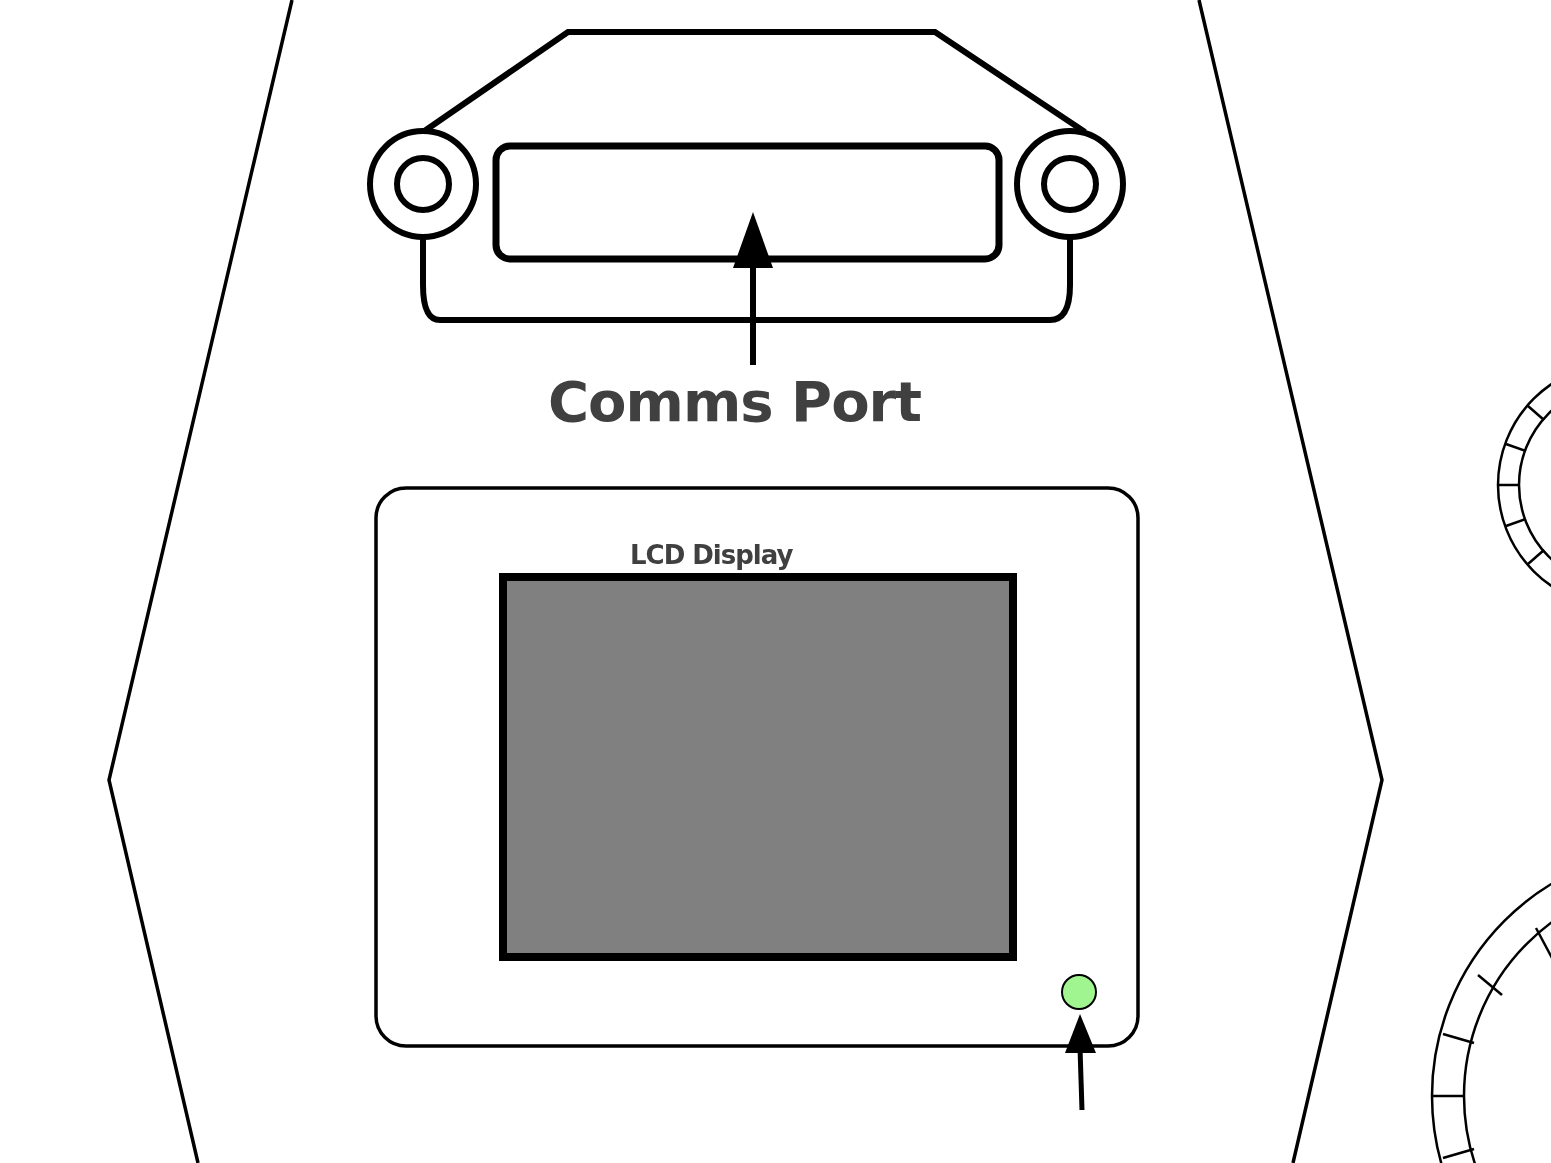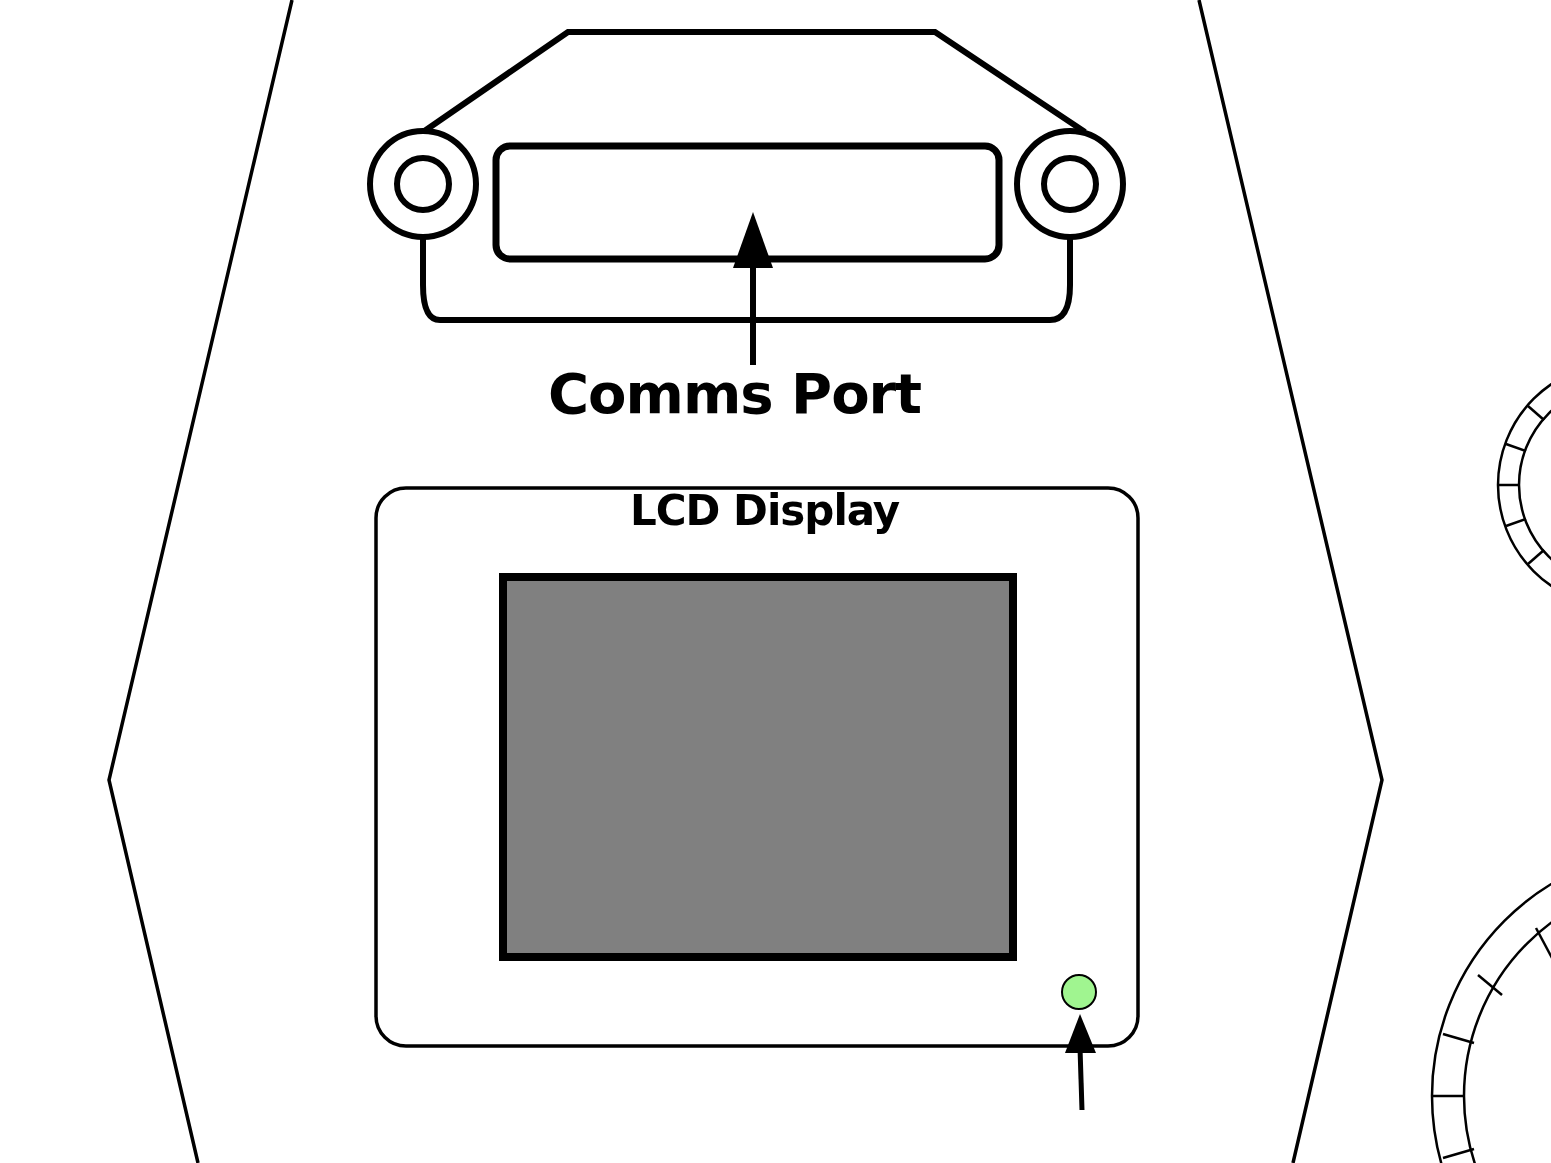--- a/index.html
+++ b/index.html
@@ -3,26 +3,27 @@
   <meta charset="utf-8">
   <style>
     html, body { margin: 0; padding: 0; background: #ffffff; }
     body { width: 1551px; height: 1163px; overflow: hidden; position: relative; }
     .canvas { position: absolute; left: 0; top: 0; width: 1551px; height: 1163px; }
     svg { position: absolute; left: 0; top: 0; }
     .label {
       position: absolute;
       font-family: "DejaVu Sans", "Liberation Sans", sans-serif;
       font-weight: bold;
-      color: #000000;
+      color: #404040;
       white-space: nowrap;
       line-height: 1;
+      margin-top: 8px;
     }
     .lbl-comms { left: 548px; top: 366px; font-size: 56px; letter-spacing: -1px; }
-    .lbl-lcd { left: 630px; top: 490px; font-size: 42px; letter-spacing: -1px; }
+    .lbl-lcd { left: 630px; top: 534px; font-size: 26px; letter-spacing: -1px; }
     .lbl-status { left: 966px; top: 1110px; font-size: 38px; letter-spacing: -1px; }
   </style>
 </head>
 <body>
 
 <div class="canvas">
   <svg width="1551" height="1163" viewBox="0 0 1551 1163" xmlns="http://www.w3.org/2000/svg">
 
     <g>
       <polyline points="292,0 109,780 198,1163" fill="none" stroke="#000" stroke-width="3.5"></polyline>

